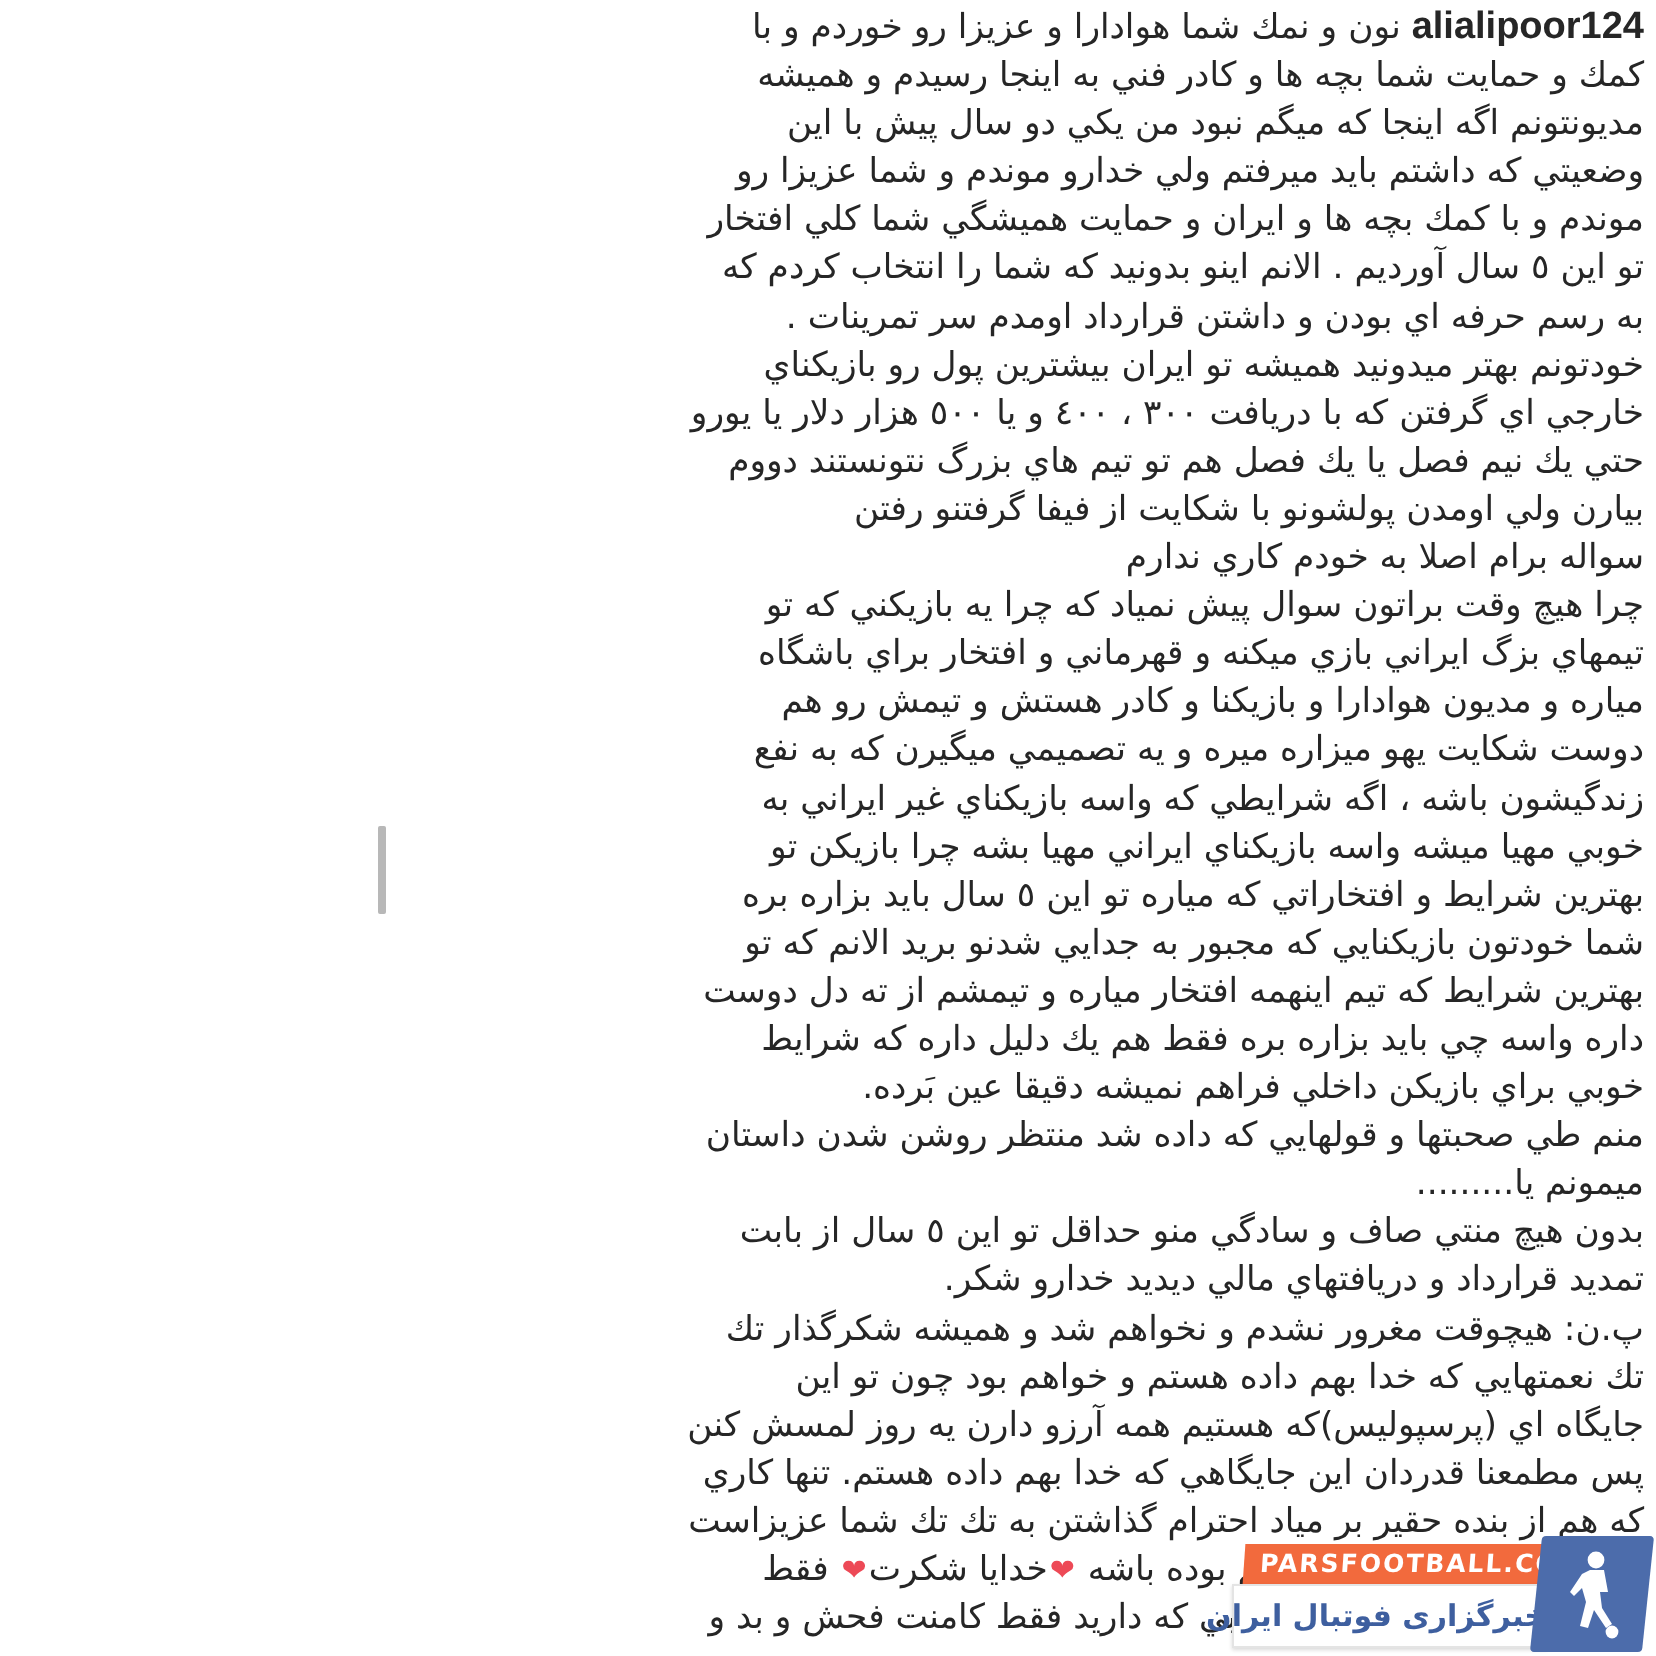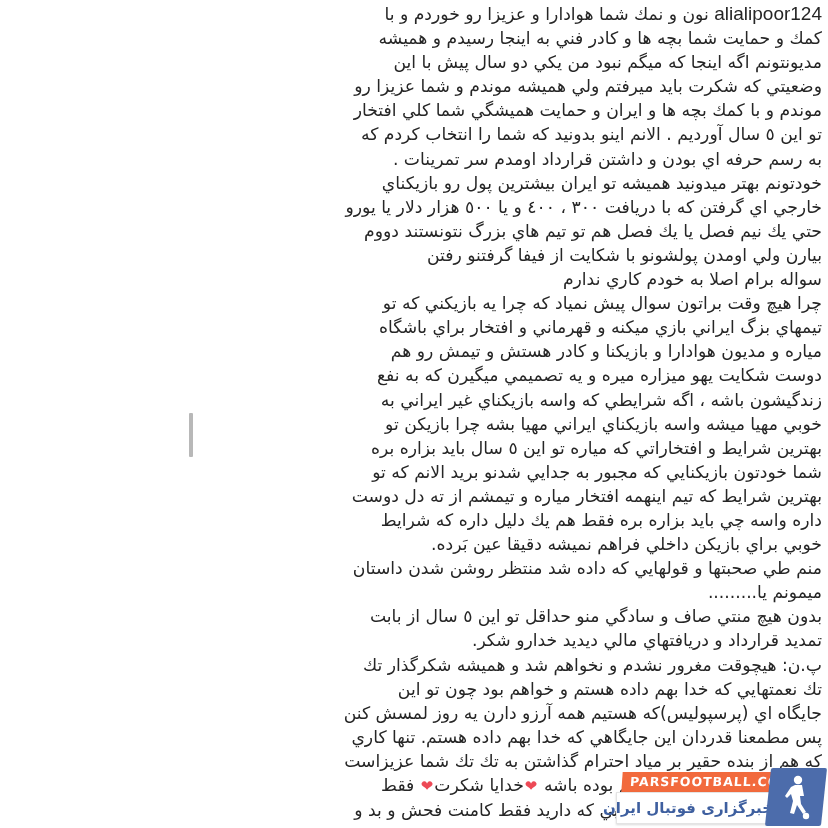--- a/index.html
+++ b/index.html
@@ -25,21 +25,21 @@
       line-height: 24.1px;
       color: #262626;
     }
     .caption-line {
       display: block;
       white-space: nowrap;
       overflow: visible;
     }
     .username {
       font-family: "Liberation Sans", sans-serif;
-      font-weight: normal;
+      font-weight: bold;
       font-size: 19px;
       color: #262626;
       direction: ltr;
       unicode-bidi: isolate;
     }
     .heart {
       color: #ed4956;
       font-size: 15px;
       display: inline-block;
       margin: 0 1px;
@@ -112,21 +112,21 @@
       transform: skewX(6deg);
     }
   </style>
 </head>
 <body>
 
 <div class="post-caption">
   <span class="caption-line"><a class="username">alialipoor124</a> <span>نون و نمك شما هوادارا و عزيزا رو خوردم و با</span></span>
   <span class="caption-line">كمك و حمايت شما بچه ها و كادر فني به اينجا رسيدم و هميشه</span>
   <span class="caption-line">مديونتونم اگه اينجا كه ميگم نبود من يكي دو سال پيش با اين</span>
-  <span class="caption-line">وضعيتي كه شكرت بايد ميرفتم ولي هميشه موندم و شما عزيزا رو</span>
+  <span class="caption-line">وضعيتي كه داشتم بايد ميرفتم ولي خدارو موندم و شما عزيزا رو</span>
   <span class="caption-line">موندم و با كمك بچه ها و ایران و حمايت هميشگي شما كلي افتخار</span>
   <span class="caption-line">تو اين ٥ سال  آورديم . الانم اينو بدونيد كه شما را انتخاب كردم كه</span>
   <span class="caption-line">به رسم حرفه اي بودن و داشتن قرارداد اومدم سر تمرينات .</span>
   <span class="caption-line">خودتونم بهتر ميدونيد هميشه تو ايران بيشترين پول رو بازيكناي</span>
   <span class="caption-line">خارجي اي گرفتن كه با دريافت ٣٠٠ ، ٤٠٠ و يا ٥٠٠ هزار دلار يا يورو</span>
   <span class="caption-line">حتي يك نيم فصل يا يك فصل هم تو تيم هاي بزرگ نتونستند دووم</span>
   <span class="caption-line">بيارن ولي اومدن پولشونو با شكايت از فيفا گرفتنو رفتن</span>
   <span class="caption-line">سواله برام اصلا به خودم كاري ندارم</span>
   <span class="caption-line">چرا هيچ وقت براتون سوال پيش نمياد كه چرا يه بازيكني كه تو</span>
   <span class="caption-line">تيمهاي بزگ ايراني بازي ميكنه و قهرماني و افتخار براي باشگاه</span>

